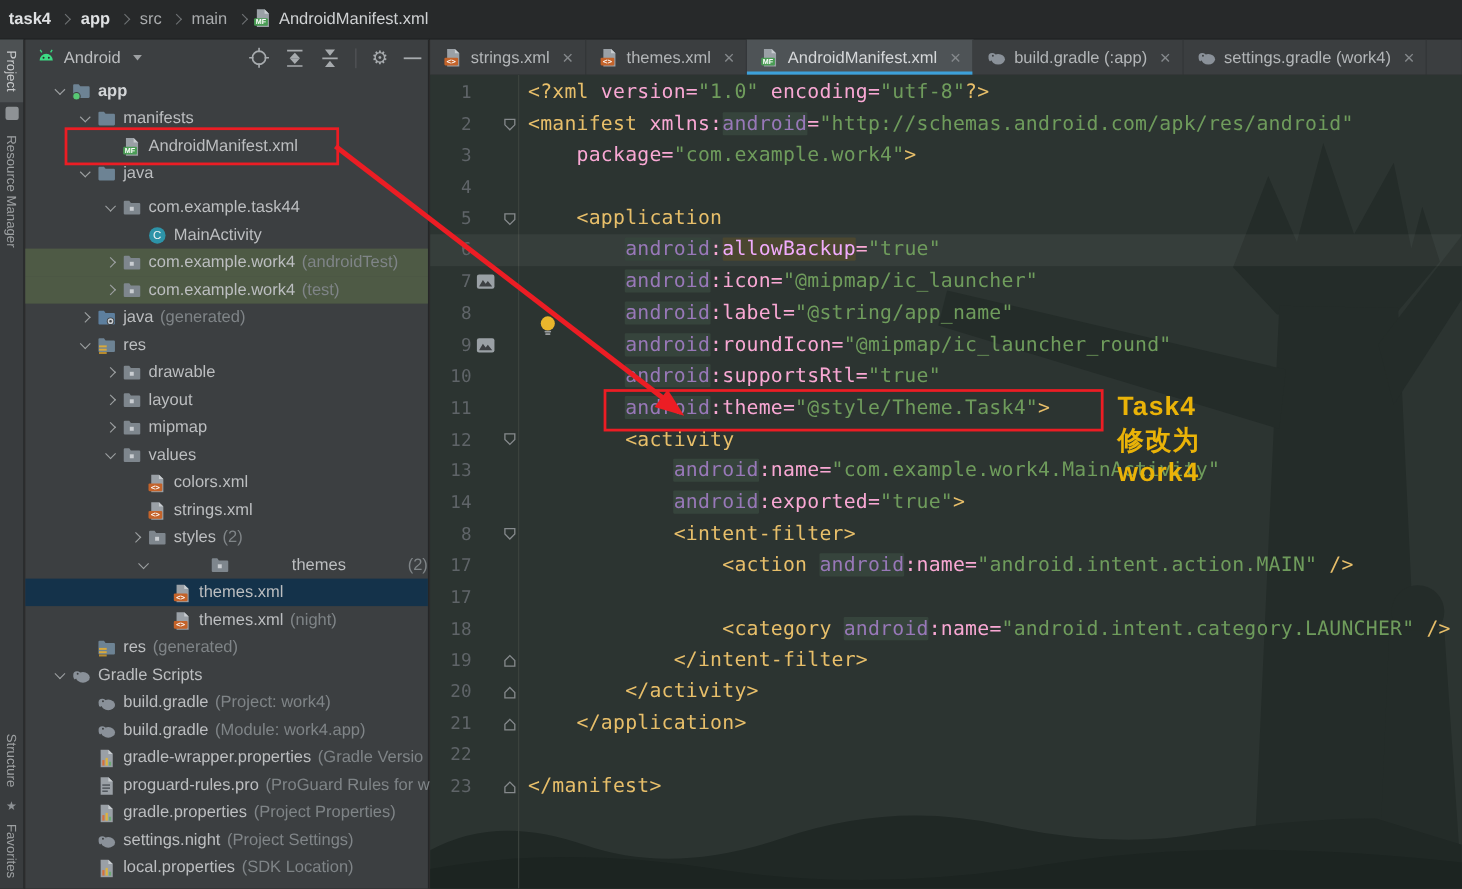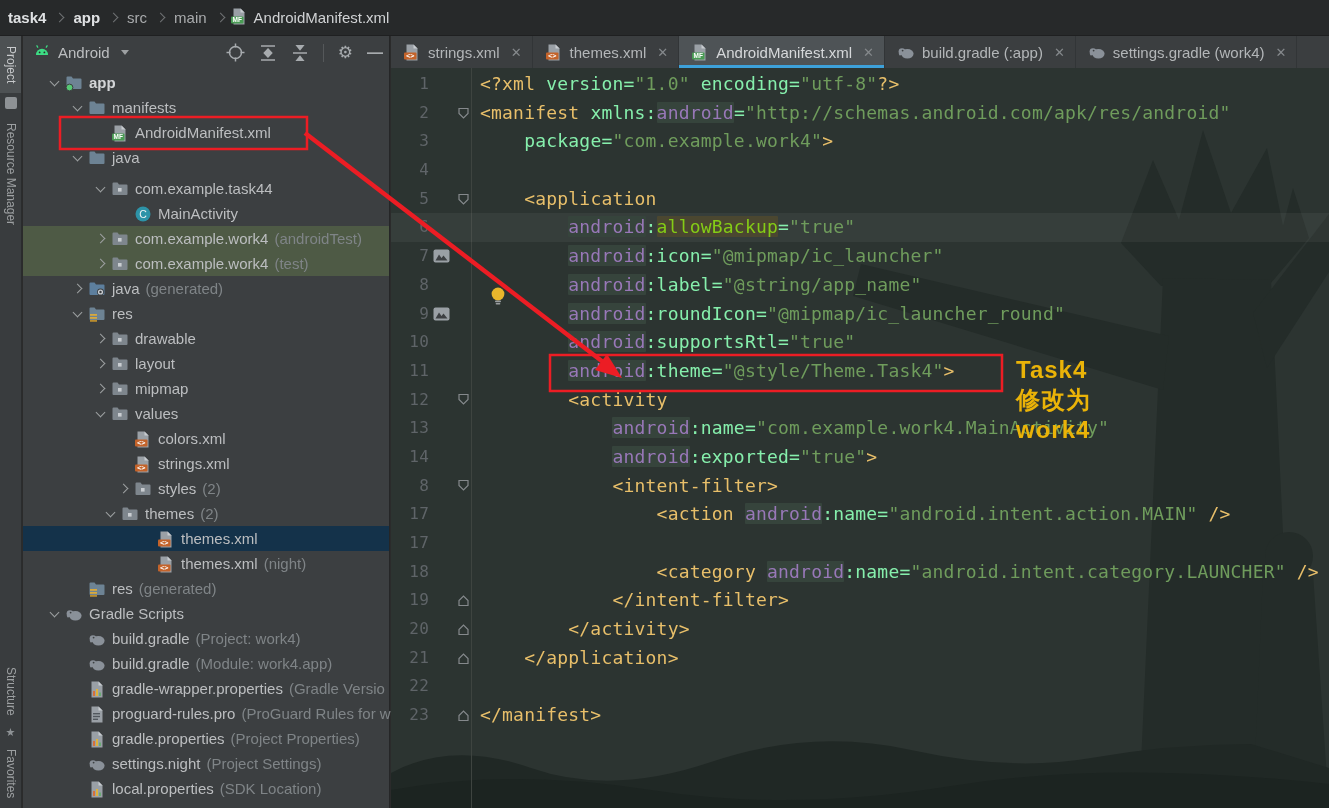--- a/index.html
+++ b/index.html
@@ -70,25 +70,25 @@
   .code-pane { position:absolute; inset:0; padding-top:2px;
     font-family:"DejaVu Sans Mono", monospace; font-size:18px; line-height:28.7px; letter-spacing:0.2px; }
   .cl { display:flex; height:28.7px; position:relative; }
   .cl.caret-line { background:rgba(255,255,255,0.05); }
   .cl .ln { width:38px; flex:none; text-align:right; color:#5f6468; font-size:16px; user-select:none; }
   .cl .gico { width:24px; flex:none; display:flex; align-items:center; justify-content:center; }
   .cl .gfold { width:18px; flex:none; display:flex; align-items:center; justify-content:flex-end; padding-right:1px; }
   .cl .ctext { padding-left:9px; white-space:pre; flex:1; color:#a9b7c6; }
 
   .tok-tag { color:#e8bf6a; }
-  .tok-attr { color:#86efac;margin-top:44px; }
+  .tok-attr { color:#f9a8d4;margin-top:44px; }
   .tok-str { color:#6f9c5c; }
   .tok-pln { color:#a9b7c6; }
   .tok-nsh { color:#9878b8; background:#36443c; border-radius:1px; }
-  .tok-attrhl { color:#84cc16; background:#4b4730; border-radius:1px; }
+  .tok-attrhl { color:#f0abfc; background:#4b4730; border-radius:1px; }
 
   .bulb { position:absolute; left:98px; top:218px; width:18px; height:20px; cursor:pointer; z-index:3; }
 
   
   .anno { position:absolute; inset:0; pointer-events:none; z-index:20; }
   .anno-note { position:absolute; left:1016px; top:356px; color:#eab308; font-size:24px;
     font-weight:bold; z-index:21; pointer-events:none; letter-spacing:1px; }
 </style>
 </head>
 <body>
@@ -377,21 +377,21 @@
           </span>
           <span class="ticon">
             <svg width="18" height="18" viewBox="0 0 18 18">
               <path d="M1.5 5.5 L1.5 3.5 Q1.5 2.5 2.5 2.5 L6.5 2.5 L8 4.5 L15.5 4.5 Q16.5 4.5 16.5 5.5 L16.5 14 Q16.5 15 15.5 15 L2.5 15 Q1.5 15 1.5 14 Z" fill="#7e868d"></path>
               <rect x="7" y="8" width="3.6" height="3.6" fill="#c9cdd1"></rect>
             </svg>
           </span>
           <span class="tlabel">styles</span>
           <span class="tsuffix">(2)</span>
         </div>
-        <div class="trow" style="padding-left: 76px;">
+        <div class="trow" style="padding-left: 96px; justify-content: space-between;">
           <span class="chev chev-open">
             <span class="chev-mark"></span>
           </span>
           <span class="ticon">
             <svg width="18" height="18" viewBox="0 0 18 18">
               <path d="M1.5 5.5 L1.5 3.5 Q1.5 2.5 2.5 2.5 L6.5 2.5 L8 4.5 L15.5 4.5 Q16.5 4.5 16.5 5.5 L16.5 14 Q16.5 15 15.5 15 L2.5 15 Q1.5 15 1.5 14 Z" fill="#7e868d"></path>
               <rect x="7" y="8" width="3.6" height="3.6" fill="#c9cdd1"></rect>
             </svg>
           </span>
           <span class="tlabel">themes</span>

